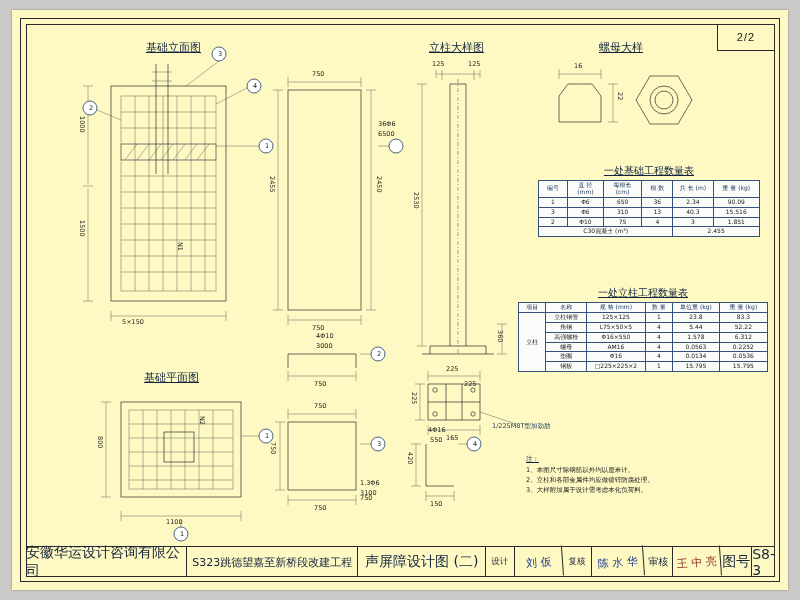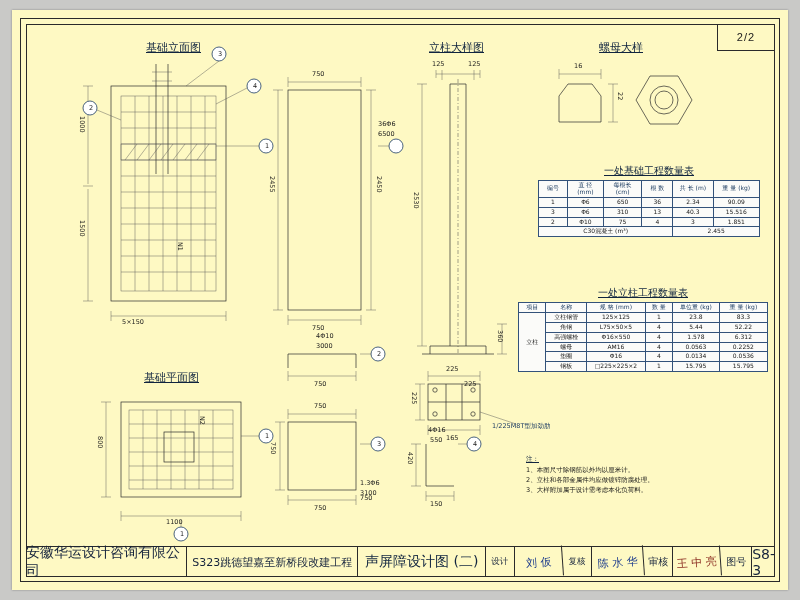--- a/index.html
+++ b/index.html
@@ -474,16 +474,16 @@
   <div class="titleblock">
     <div class="tb-cell" style="width:162px;">安徽华运设计咨询有限公司</div>
     <div class="tb-cell" style="width:172px;font-size:11px;">S323跳德望嘉至新桥段改建工程</div>
     <div class="tb-cell" style="width:128px;color:#10243f;">声屏障设计图 (二)</div>
     <div class="tb-cell" style="width:28px;font-size:8.5px;">设计</div>
     <div class="tb-cell sig" style="width:48px;">刘 仮</div>
     <div class="tb-cell" style="width:28px;font-size:8.5px;">复核</div>
     <div class="tb-cell sig" style="width:52px;">陈 水 华</div>
     <div class="tb-cell" style="width:28px;font-size:10px;">审核</div>
     <div class="tb-cell sig red" style="width:48px;">王 中 亮</div>
-    <div class="tb-cell" style="width:30px;font-size:10px;">图号</div>
+    <div class="tb-cell" style="width:30px;font-size:14px;">图号</div>
     <div class="tb-cell" style="flex:1;">S8-3</div>
   </div>
 </div>
 
 </body></html>

